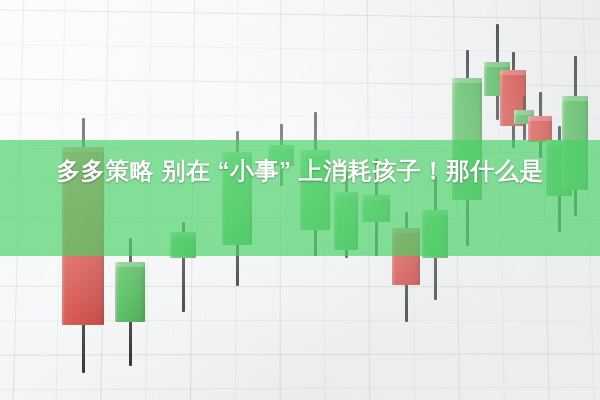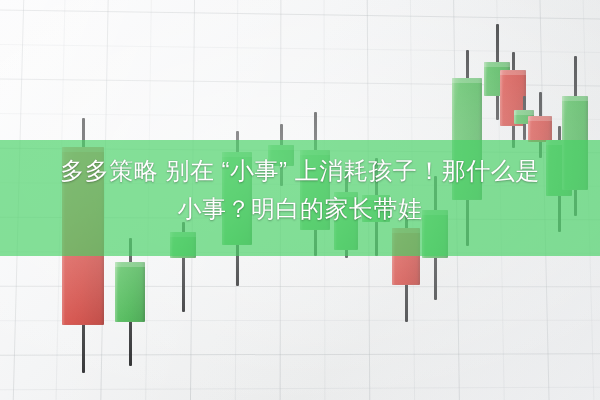--- a/index.html
+++ b/index.html
@@ -77,21 +77,21 @@
   }
 
   
   #headline {
     position: absolute;
     left: 0;
     right: 0;
     text-align: center;
     color: #ffffff;
     font-size: 24px;
-    font-weight: normal;
+    font-weight: bold;
     line-height: 38px;
     letter-spacing: 0.5px;
     text-shadow: 0 1px 2px rgba(0,0,0,0.28), 0 0 1px rgba(0,0,0,0.25);
     white-space: nowrap;
   }
   #headline .line { display: block; }
 </style>
 </head>
 <body>
 
@@ -230,16 +230,15 @@
         </div>
       </div>
     </div>
 
   <div id="vignette"></div>
 
   <div id="banner-band" style="top: 140px; height: 116px; background: rgba(70, 210, 100, 0.66);"></div>
 
   <div id="headline" style="top: 152px; color: rgb(255, 255, 255);">
     <span class="line">多多策略 别在 “小事” 上消耗孩子！那什么是</span>
-    <span class="line">小事？明白的家长带娃</span>
   </div>
 
 </div>
 
 </body></html>

